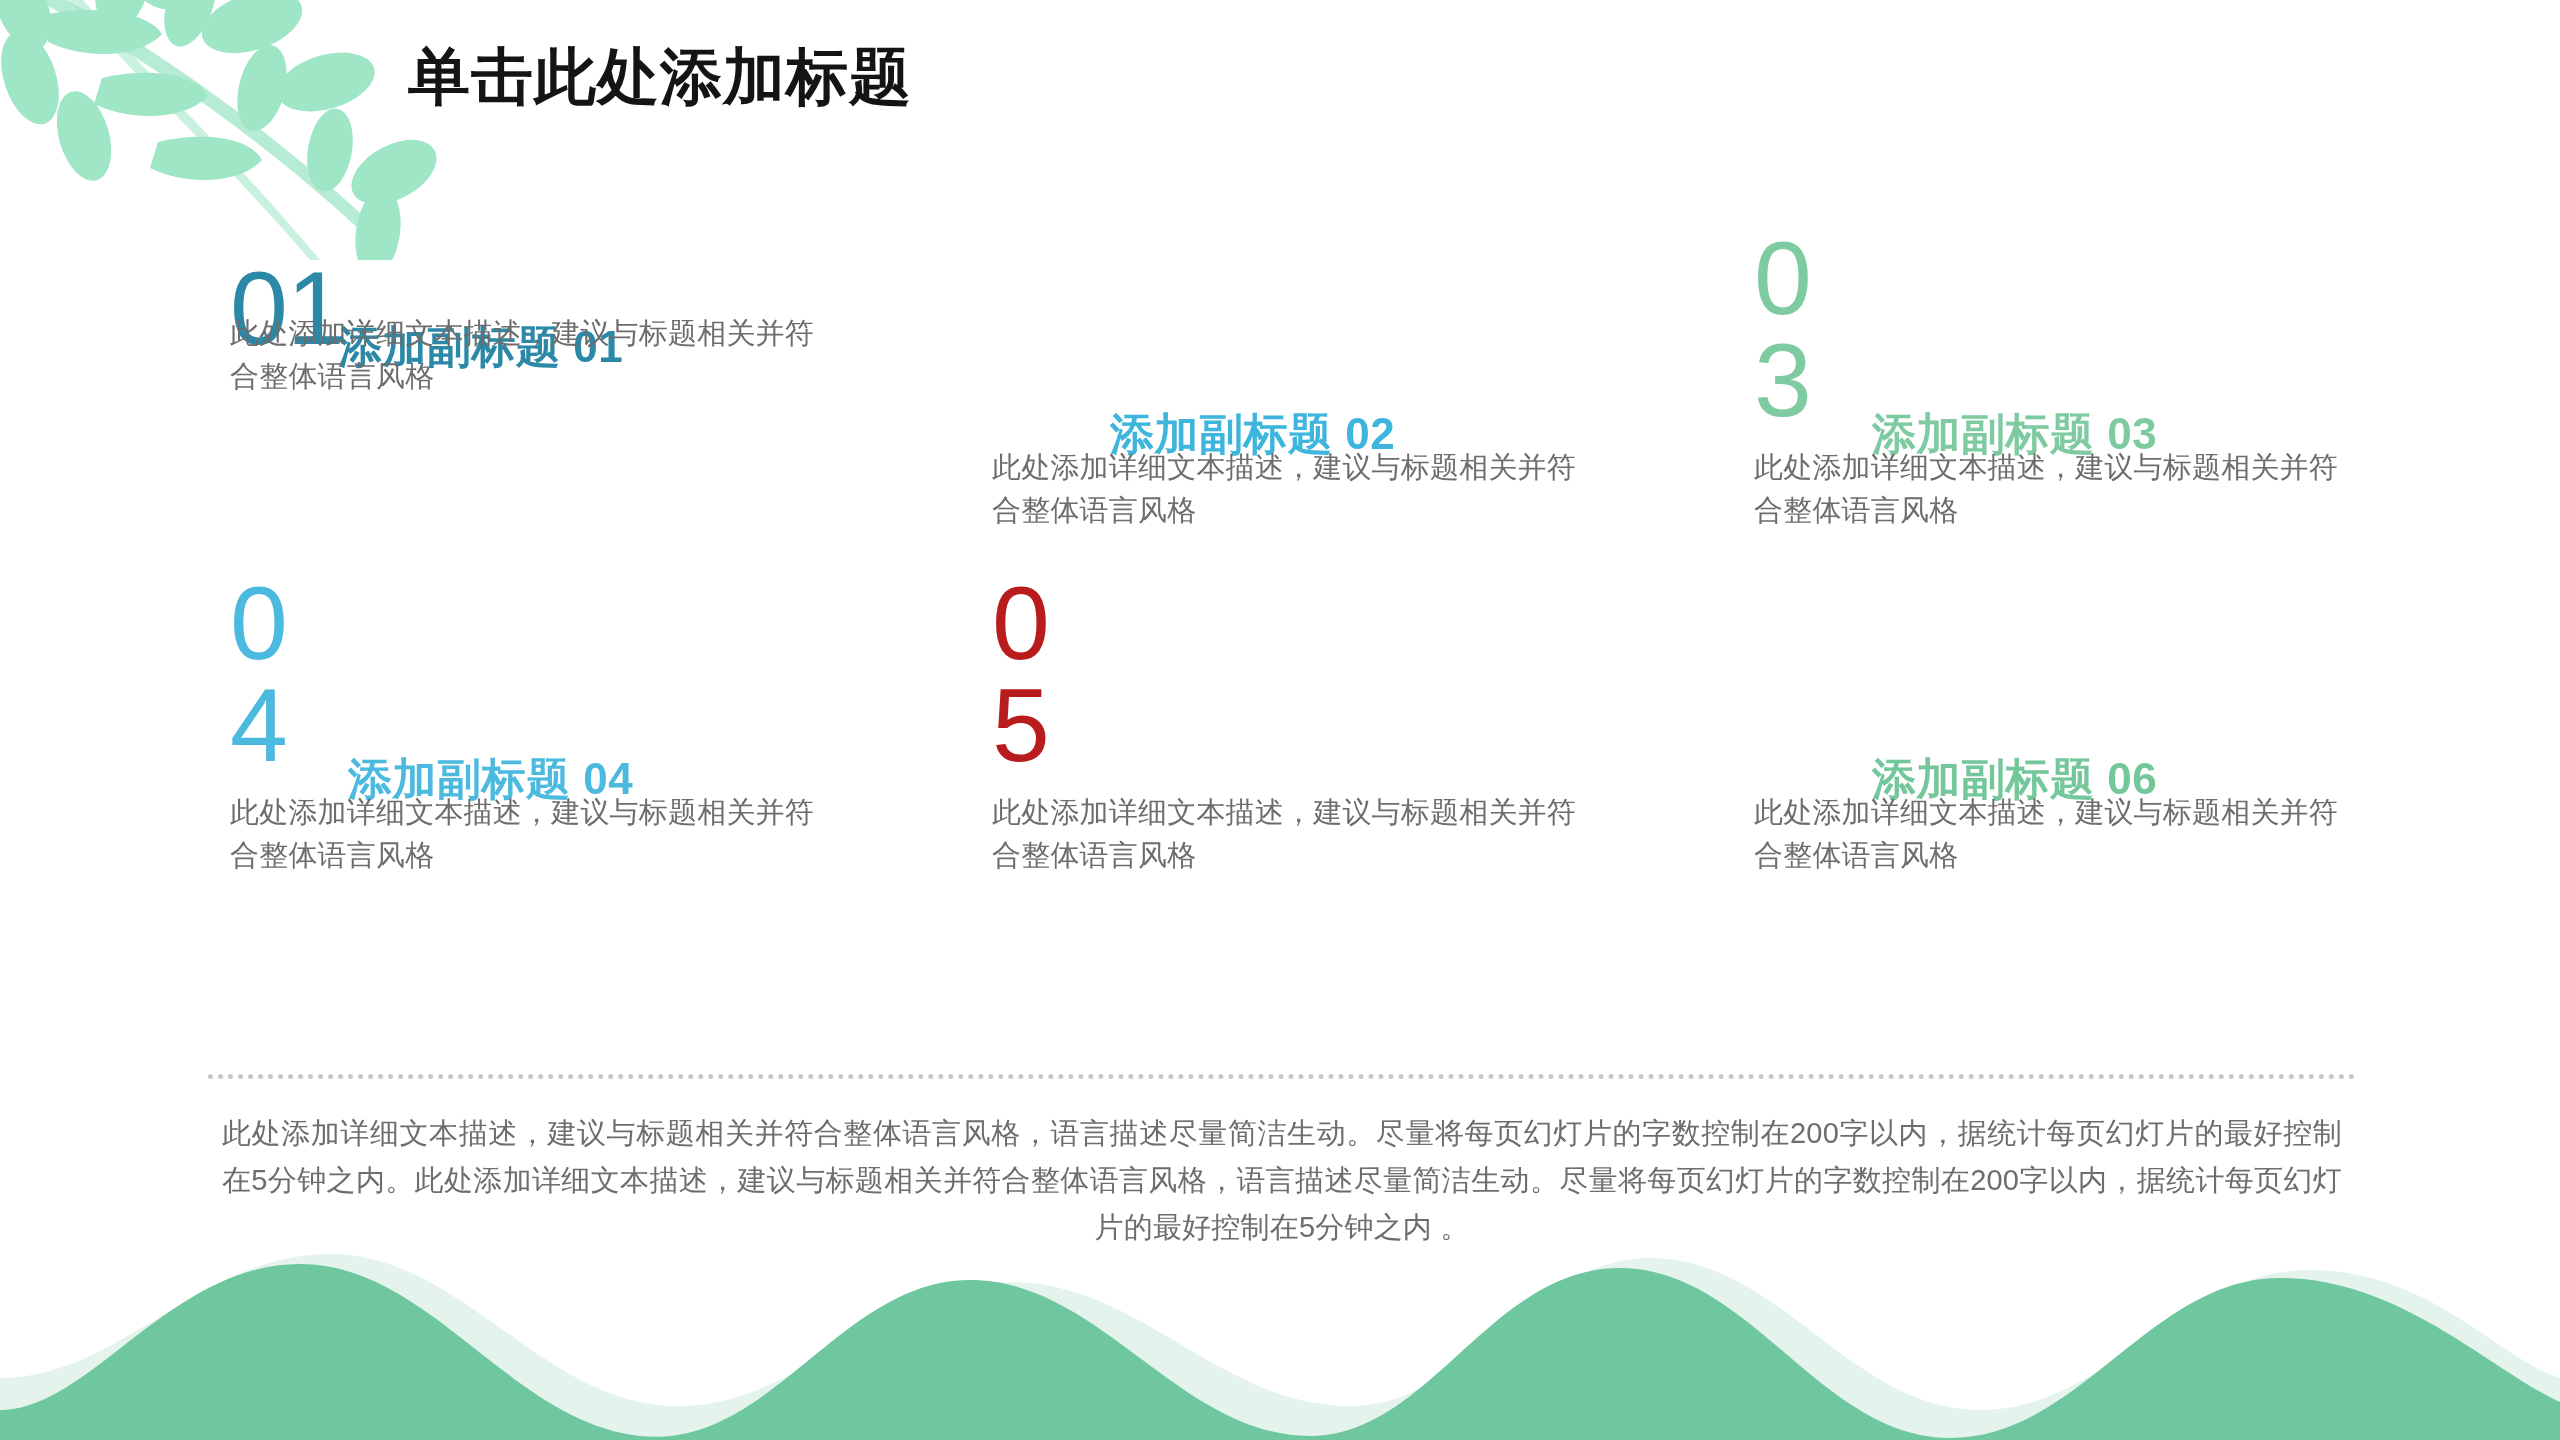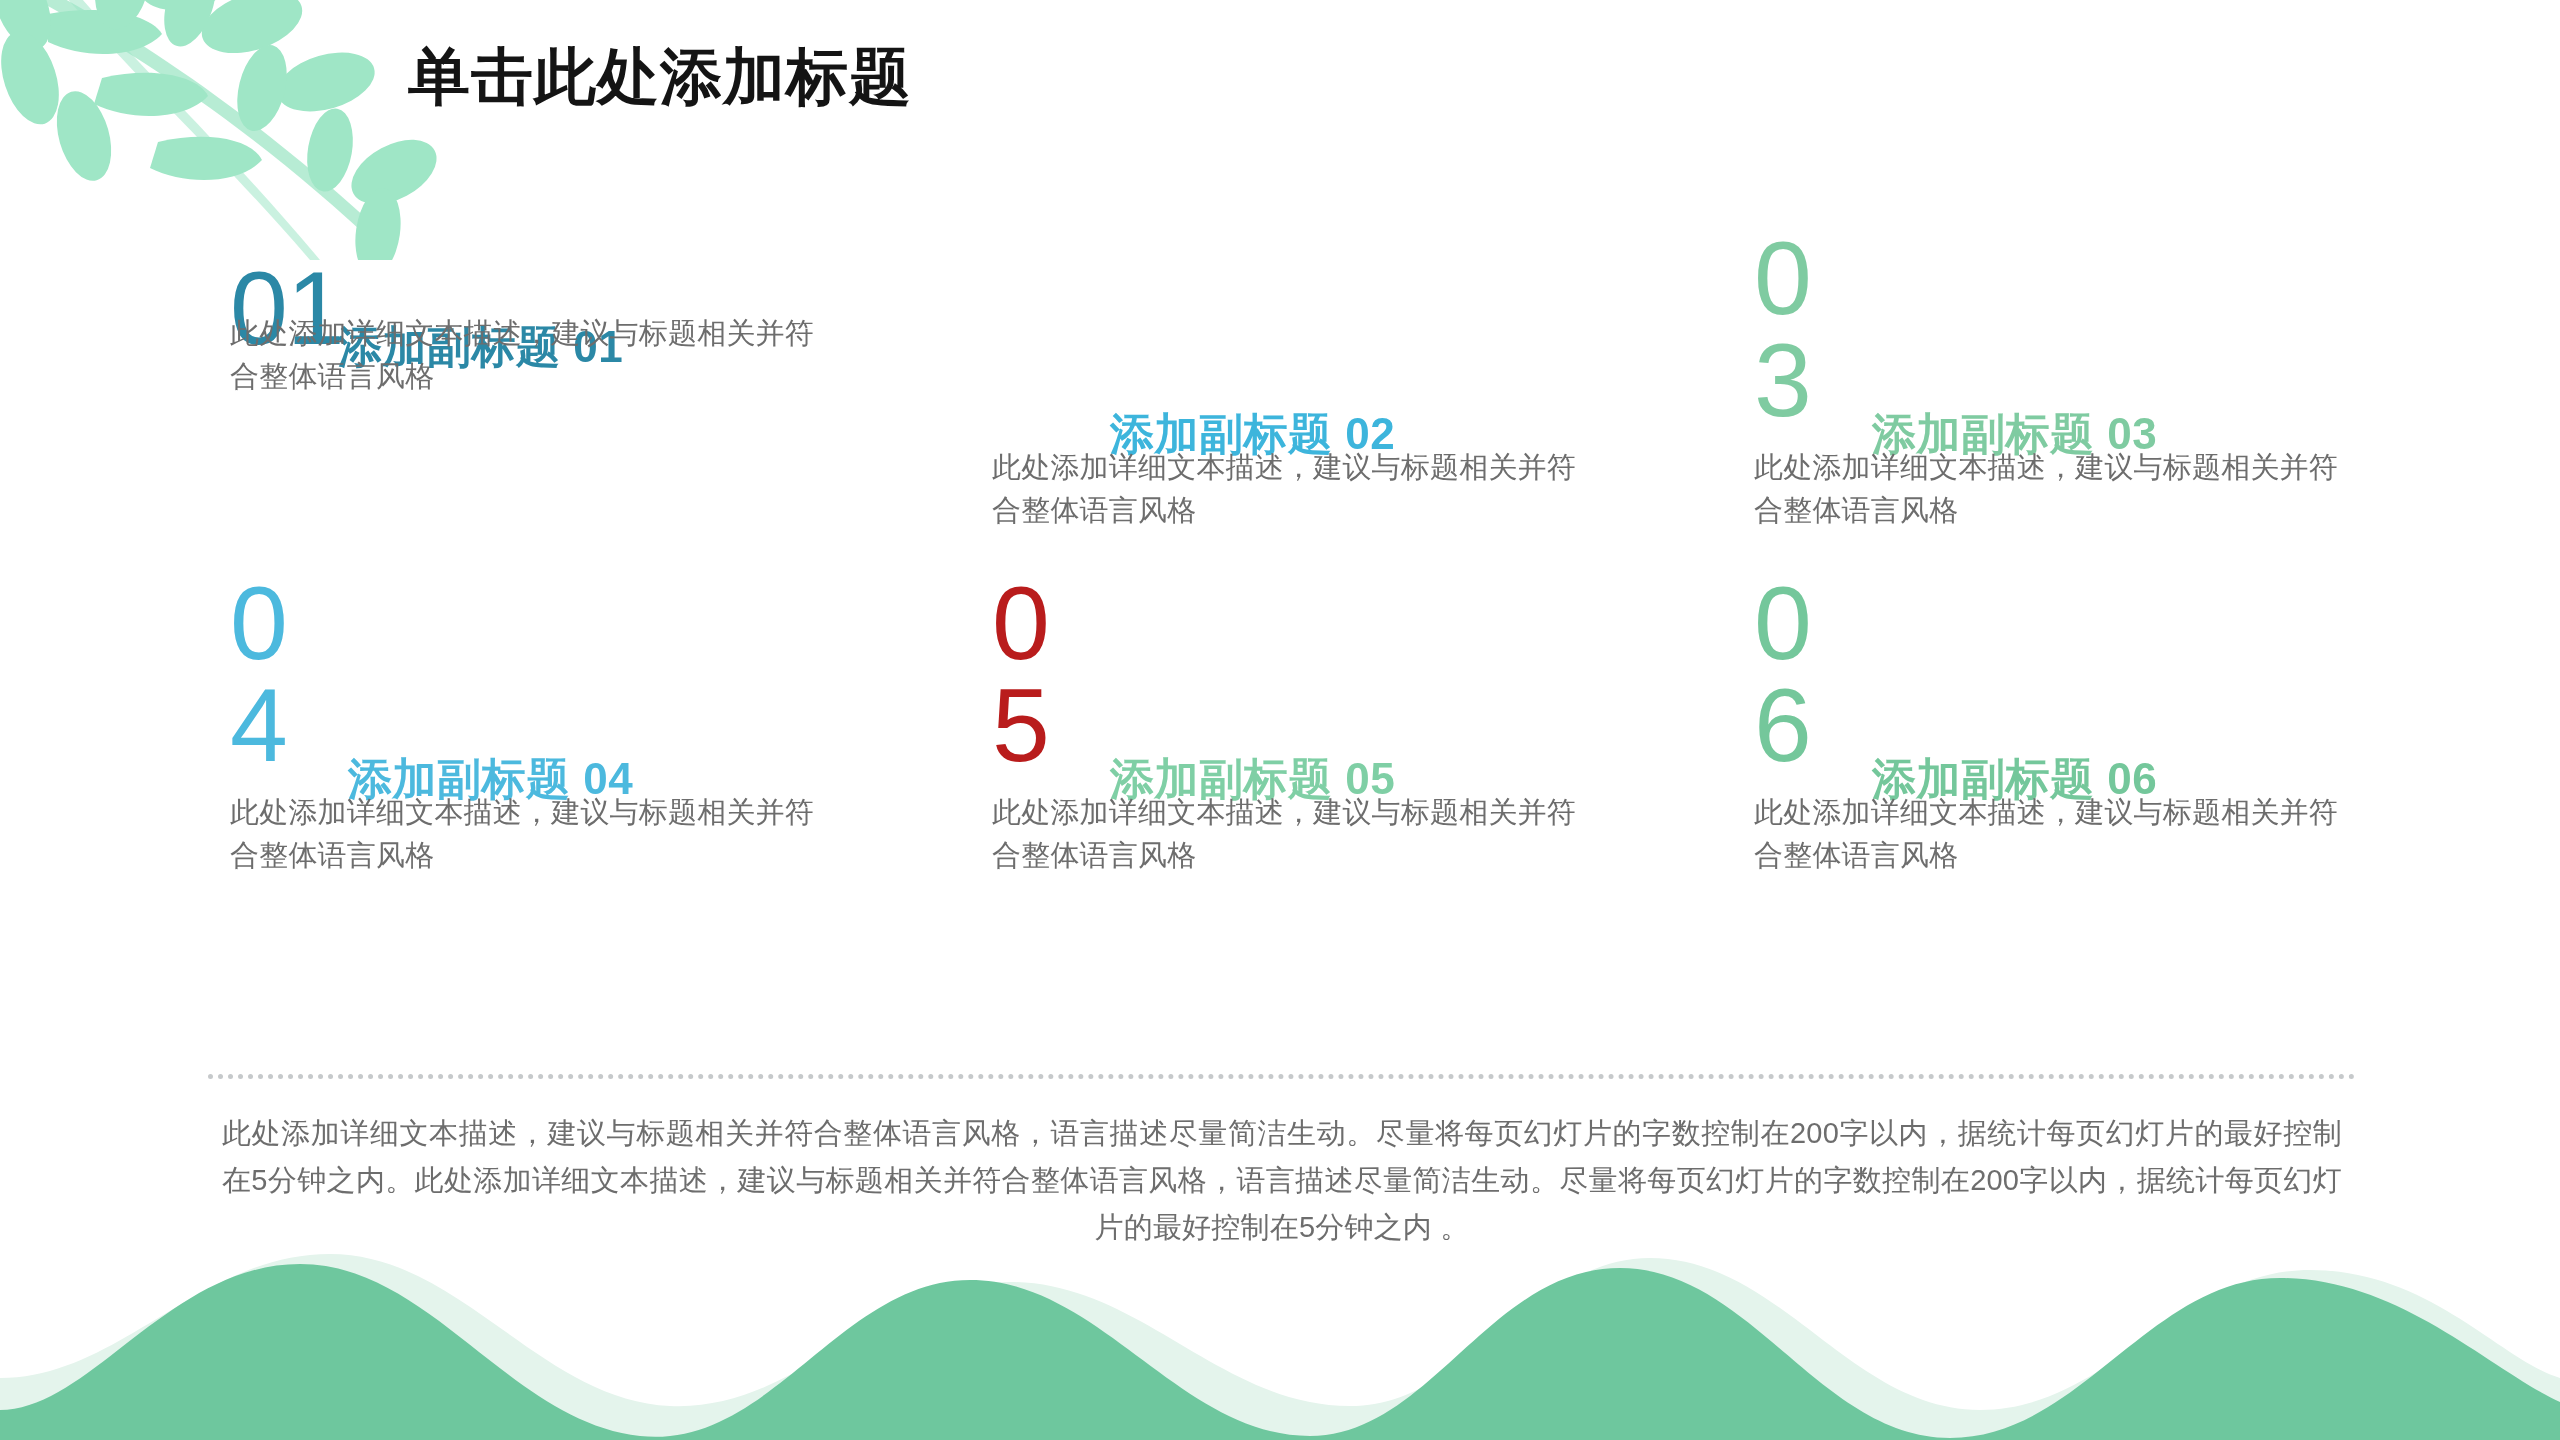--- a/index.html
+++ b/index.html
@@ -212,28 +212,26 @@
       <div class="item-head">
         <div class="item-number" style="color:#4cb9de">04</div>
         <div class="item-subtitle" style="color:#4cb9de">添加副标题 04</div>
         <div class="item-body">此处添加详细文本描述，建议与标题相关并符合整体语言风格</div>
       </div>
     </div>
 
     <div class="item-cell col-2">
       <div class="item-head">
         <div class="item-number" style="color:#b91c1c">05</div>
-        <div class="item-subtitle" style="color:#7fcfa5">添加副标题 05</div>
         <div class="item-body">此处添加详细文本描述，建议与标题相关并符合整体语言风格</div>
       </div>
     </div>
 
     <div class="item-cell col-3">
       <div class="item-head">
-        <div class="item-number" style="color:#74c79b">06</div>
         <div class="item-subtitle" style="color:#74c79b">添加副标题 06</div>
         <div class="item-body">此处添加详细文本描述，建议与标题相关并符合整体语言风格</div>
       </div>
     </div>
 
   </div>
 
 </div>
 
 <div class="divider"></div>

